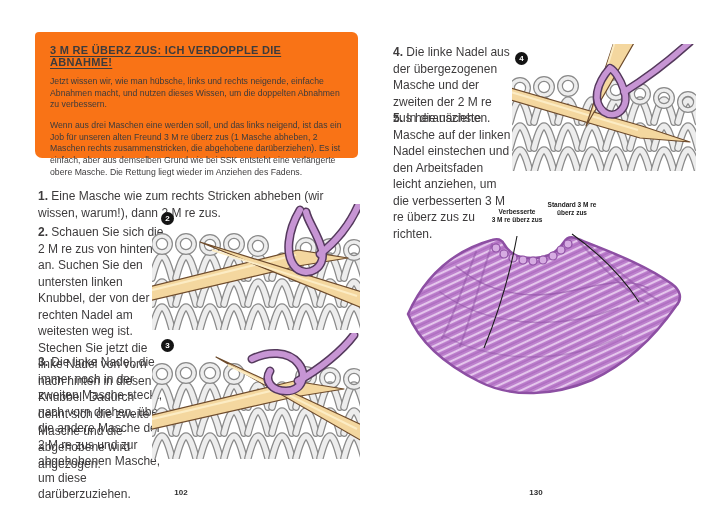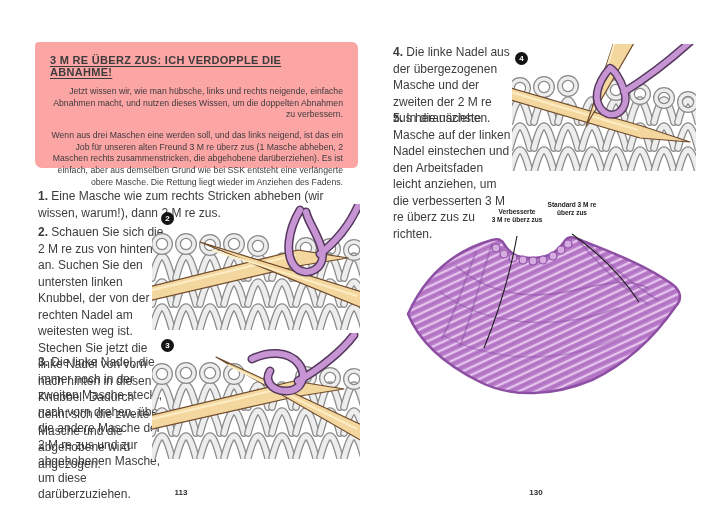--- a/index.html
+++ b/index.html
@@ -1,22 +1,22 @@
 <!DOCTYPE html>
 <html><head>
 <meta charset="utf-8">
 <style>
   html,body{margin:0;padding:0;background:#ffffff;}
   body{width:720px;height:516px;position:relative;font-family:"Liberation Sans",sans-serif;color:#3d3b3c;overflow:hidden;}
   .spread{position:absolute;inset:0;background:#ffffff;}
 
   
-  .infobox{position:absolute;left:35px;top:42px;width:323px;height:126px;background:#fca5a5;border-radius:4px 6px 5px 7px;padding:12px 15px;box-sizing:border-box;}
+  .infobox{position:absolute;left:35px;top:32px;width:323px;height:126px;background:#f97316;border-radius:4px 6px 5px 7px;padding:12px 15px;box-sizing:border-box;}
   .infobox h1{margin:0 0 8px 0;font-size:11px;font-weight:700;letter-spacing:.3px;color:#3d3b3c;text-decoration:underline;text-underline-offset:2px;}
-  .infobox p{margin:0 0 9px 0;font-size:8.7px;line-height:1.34;text-align:right;}
+  .infobox p{margin:0 0 9px 0;font-size:8.7px;line-height:1.34;}
 
   
   .step{position:absolute;margin:0;font-size:12px;line-height:1.38;}
   .step b{font-weight:700;}
   #step1{left:38px;top:188px;width:292px;}
   #step2{left:38px;top:224px;width:127px;}
   #step3{left:38px;top:354px;width:131px;}
   #step4{left:393px;top:44px;width:119px;}
   #step5{left:393px;top:98px;width:119px;margin-top:12px;}
 
@@ -177,21 +177,21 @@
       <g fill="none" stroke-linecap="round">
         <path d="M100,26 C116,18 136,18 146,30 C156,42 150,58 134,58 C120,58 112,48 118,38" stroke="#54395c" stroke-width="9"></path>
         <path d="M146,48 C168,36 190,18 202,2" stroke="#54395c" stroke-width="9"></path>
         <path d="M100,26 C116,18 136,18 146,30 C156,42 150,58 134,58 C120,58 112,48 118,38" stroke="#c795d4" stroke-width="6"></path>
         <path d="M146,48 C168,36 190,18 202,2" stroke="#c795d4" stroke-width="6"></path>
       </g>
     </svg>
     <div class="badge">3</div>
   </div>
 
-  <div class="pagenum" id="pagenum-left">113</div>
+  <div class="pagenum" id="pagenum-left">102</div>
 
   <p class="step" id="step4"><b>4.</b> <span>Die linke Nadel aus der übergezogenen Masche und der zweiten der 2 M re zus herausziehen.</span></p>
 
   <p class="step" id="step5"><b>5.</b> <span>In die nächste Masche auf der linken Nadel einstechen und den Arbeitsfaden leicht anziehen, um die verbesserten 3 M re überz zus zu richten.</span></p>
 
   <div class="fig" id="fig4">
     <svg viewBox="0 0 184 127" width="184" height="127">
       <g>
         <use href="#stitchA" transform="translate(8,56)"></use>
           <use href="#stitchA" transform="translate(32,56)"></use>

